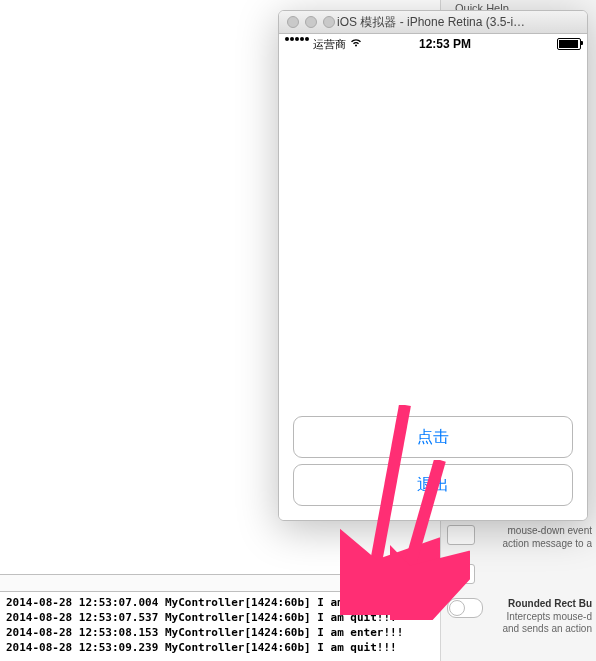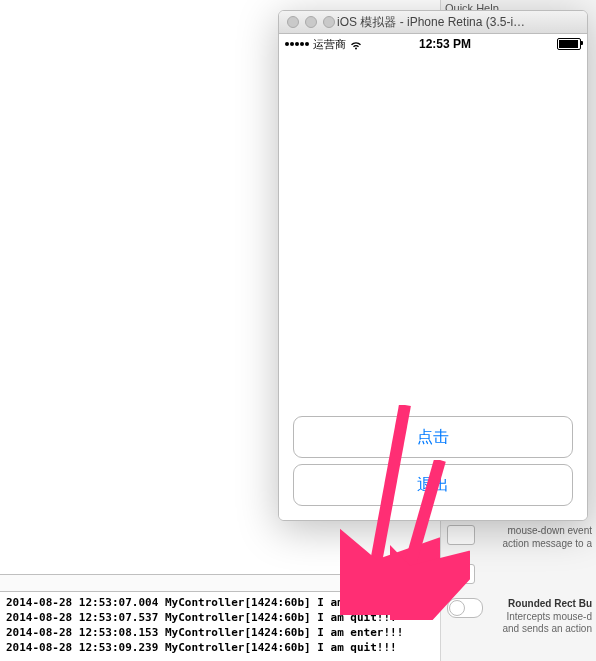--- a/index.html
+++ b/index.html
@@ -18,21 +18,21 @@
     top: 0;
     right: 0;
     width: 155px;
     height: 661px;
     background: #f5f5f5;
     border-left: 1px solid #d5d5d5;
   }
   .quick-help {
     position: absolute;
     top: 2px;
-    left: 4px;
+    left: 14px;
     font-size: 11px;
     color: #555;
     font-weight: 500;
   }
   .inspector-list {
     position: absolute;
     top: 525px;
     left: 6px;
     right: 4px;
     font-size: 10px;
@@ -126,21 +126,21 @@
   }
   .status-bar {
     height: 20px;
     display: flex;
     align-items: center;
     justify-content: space-between;
     padding: 0 6px;
     font-size: 11px;
     color: #000;
   }
-  .status-left { display: flex; align-items: center; gap: 4px; }
+  .status-left { display: flex; gap: 4px; }
   .signal-dots { display:flex; gap:1px; }
   .signal-dots span { width:4px;height:4px;border-radius:50%;background:#000;}
   .wifi-icon {
     width: 12px; height: 9px;
     display: inline-block;
   }
   .status-center { position:absolute; left:0; right:0; text-align:center; font-weight:600; font-size:12px;margin-left:24px; }
   .status-right { display:flex; align-items:center; }
   .battery {
     width: 22px; height: 10px;

